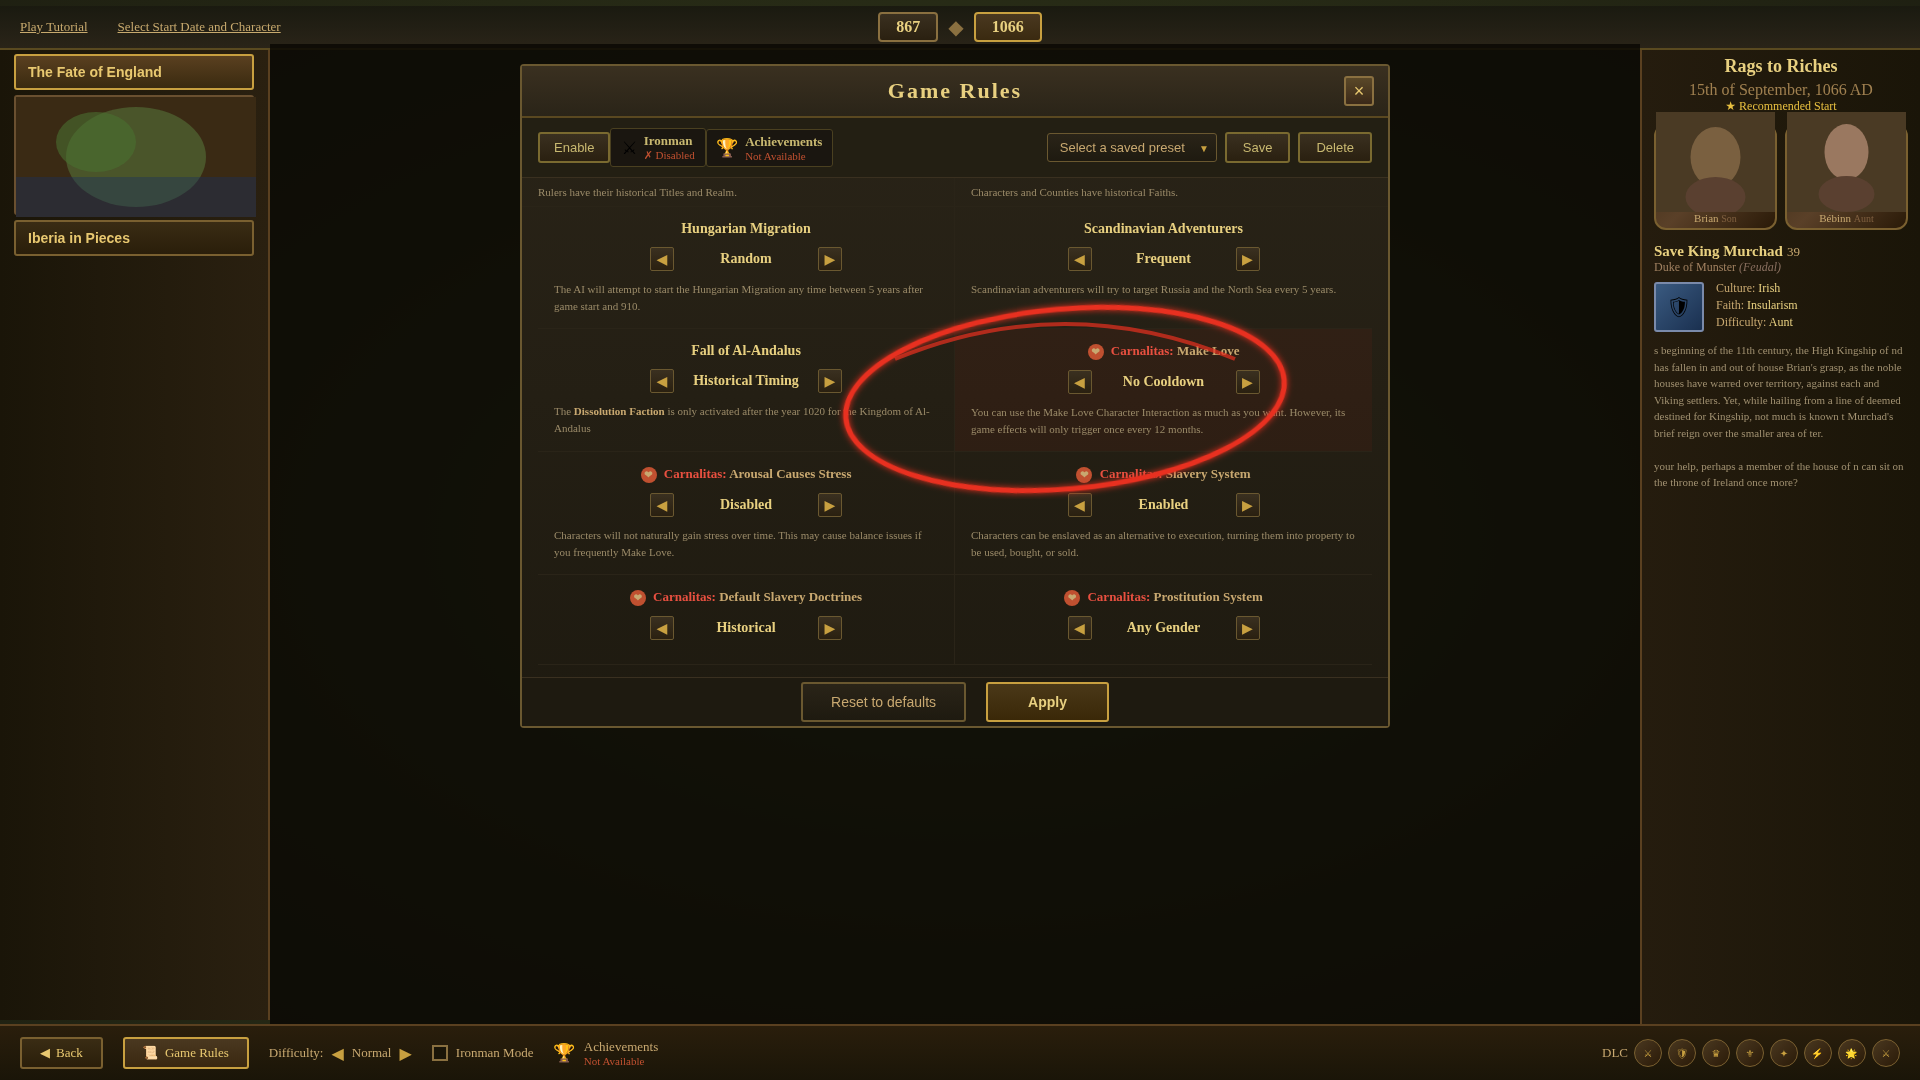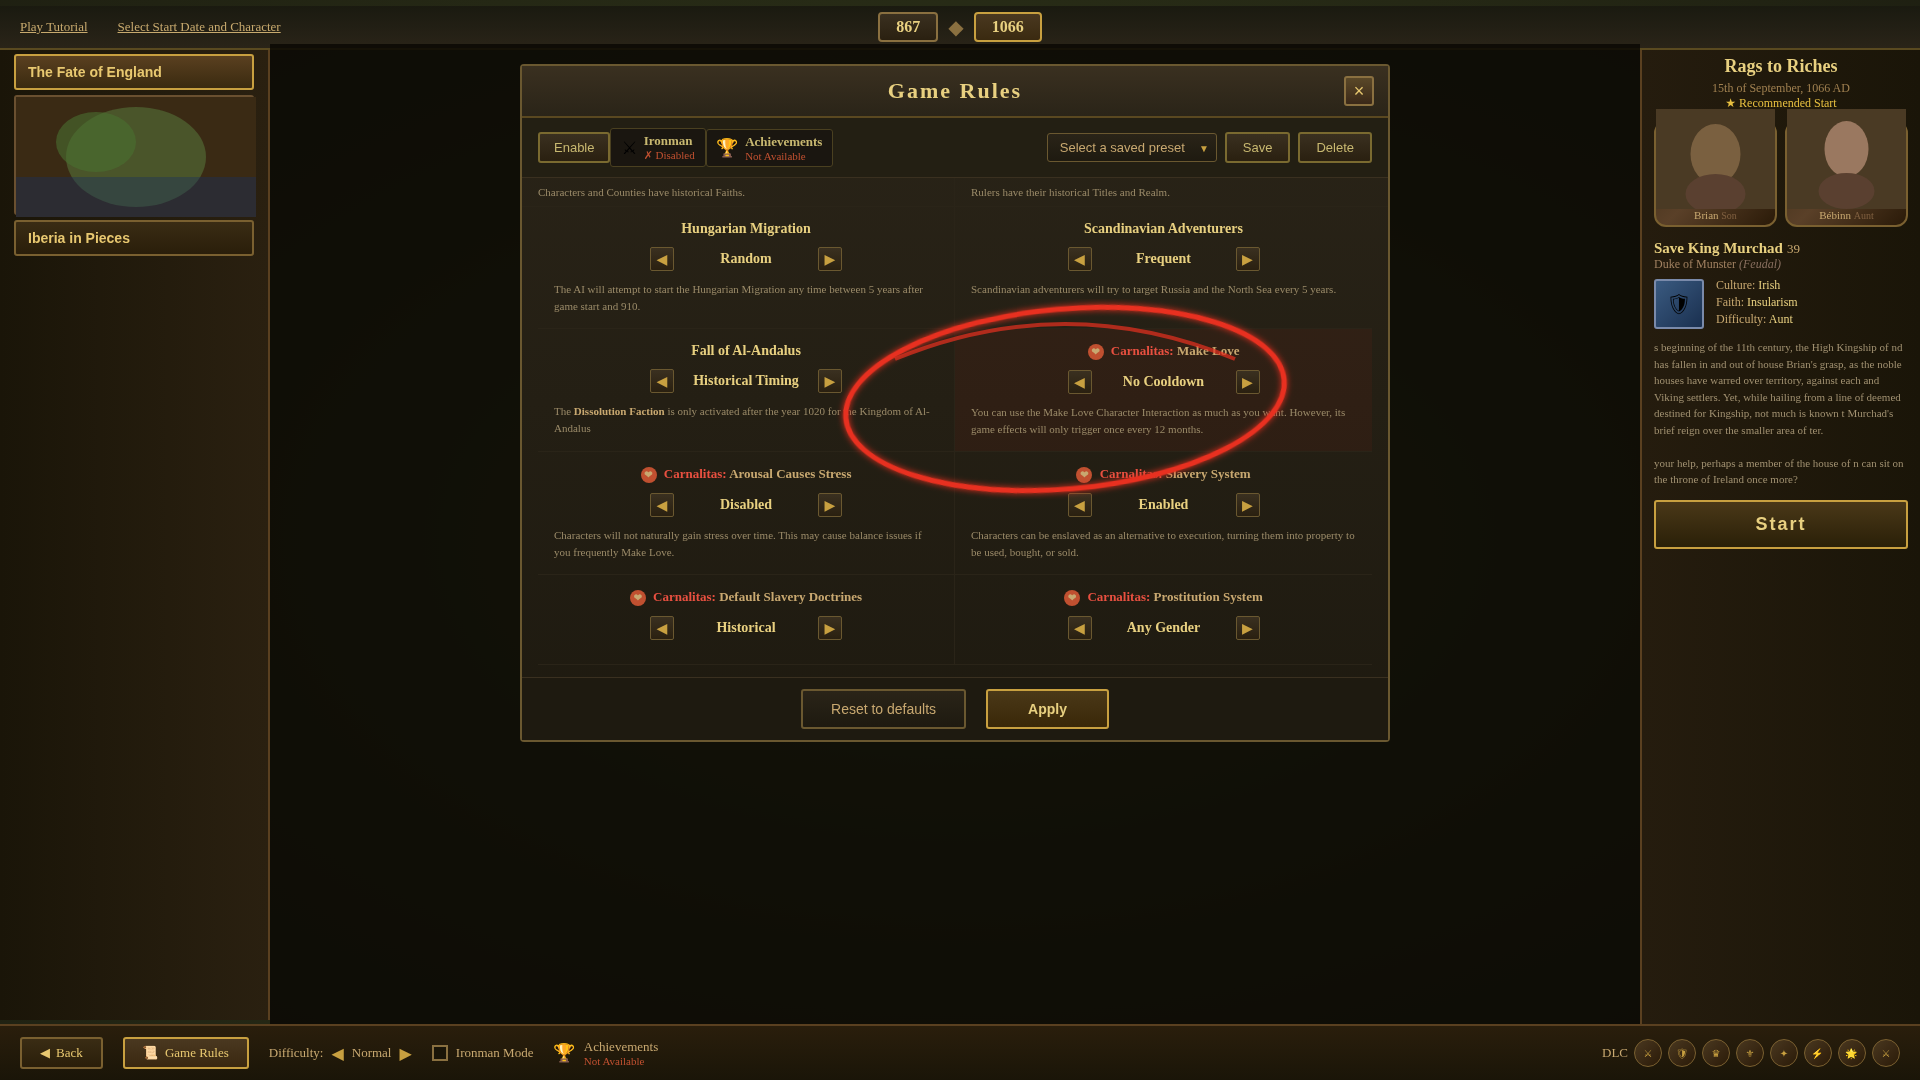--- a/index.html
+++ b/index.html
@@ -238,21 +238,21 @@
     }
     .rags-title {
       color: #e8d080;
       font-size: 18px;
       font-weight: bold;
       text-align: center;
       margin-bottom: 4px;
     }
     .rags-date {
       color: #a08050;
-      font-size: 12px;
+      font-size: 16px;
       text-align: center;
     }
     .rags-recommended {
       color: #e8c040;
       font-size: 12px;
       text-align: center;
       margin-bottom: 10px;
     }
     .char-portraits {
       display: flex;
@@ -604,21 +604,21 @@
       pointer-events: none;
       z-index: 100;
     }
 
     
     .modal-footer {
       display: flex;
       align-items: center;
       justify-content: center;
       gap: 20px;
-      padding: 11px 16px;
+      padding: 4px 16px;
       border-top: 1px solid #3a3020;
       background: #1e1a10;
     }
     .reset-btn {
       padding: 10px 28px;
       background: linear-gradient(to bottom, #2a2418 0%, #1e1a10 100%);
       border: 2px solid #6a5830;
       border-radius: 3px;
       color: #c8a870;
       font-size: 14px;
@@ -751,21 +751,20 @@
         <div class="char-info-line">Faith: <span>Insularism</span></div>
         <div class="char-info-line">Difficulty: <span class="char-difficulty">Aunt</span></div>
       </div>
     </div>
   </div>
   <div class="lore-text">
     <p>s beginning of the 11th century, the High Kingship of nd has fallen in and out of house Brian's grasp, as the noble houses have warred over territory, against each and Viking settlers. Yet, while hailing from a line of deemed destined for Kingship, not much is known t Murchad's brief reign over the smaller area of ter.</p>
     <br>
     <p>your help, perhaps a member of the house of n can sit on the throne of Ireland once more?</p>
   </div>
-  <button class="start-btn">Start</button>
 </div>
 
 <div class="modal-overlay">
   <div class="modal">
 
     <div class="modal-header">
       <span class="modal-title">Game Rules</span>
       <button class="modal-close">×</button>
     </div>
 
@@ -788,22 +787,22 @@
       <div class="preset-select">
         <div class="preset-dropdown-wrapper">
           <select class="preset-dropdown"><option>Select a saved preset</option></select>
         </div>
         <button class="save-btn">Save</button>
         <button class="delete-btn">Delete</button>
       </div>
     </div>
 
     <div class="historical-info">
+      <div class="historical-cell">Rulers have their historical Titles and Realm.</div>
       <div class="historical-cell">Characters and Counties have historical Faiths.</div>
-      <div class="historical-cell">Rulers have their historical Titles and Realm.</div>
     </div>
 
     <div class="modal-content">
       <div class="rules-grid">
 
         <div class="rule-cell">
           <div class="rule-title">Hungarian Migration</div>
           <div class="rule-control">
             <div class="rule-arrow">◀</div>
             <div class="rule-value">Random</div>

